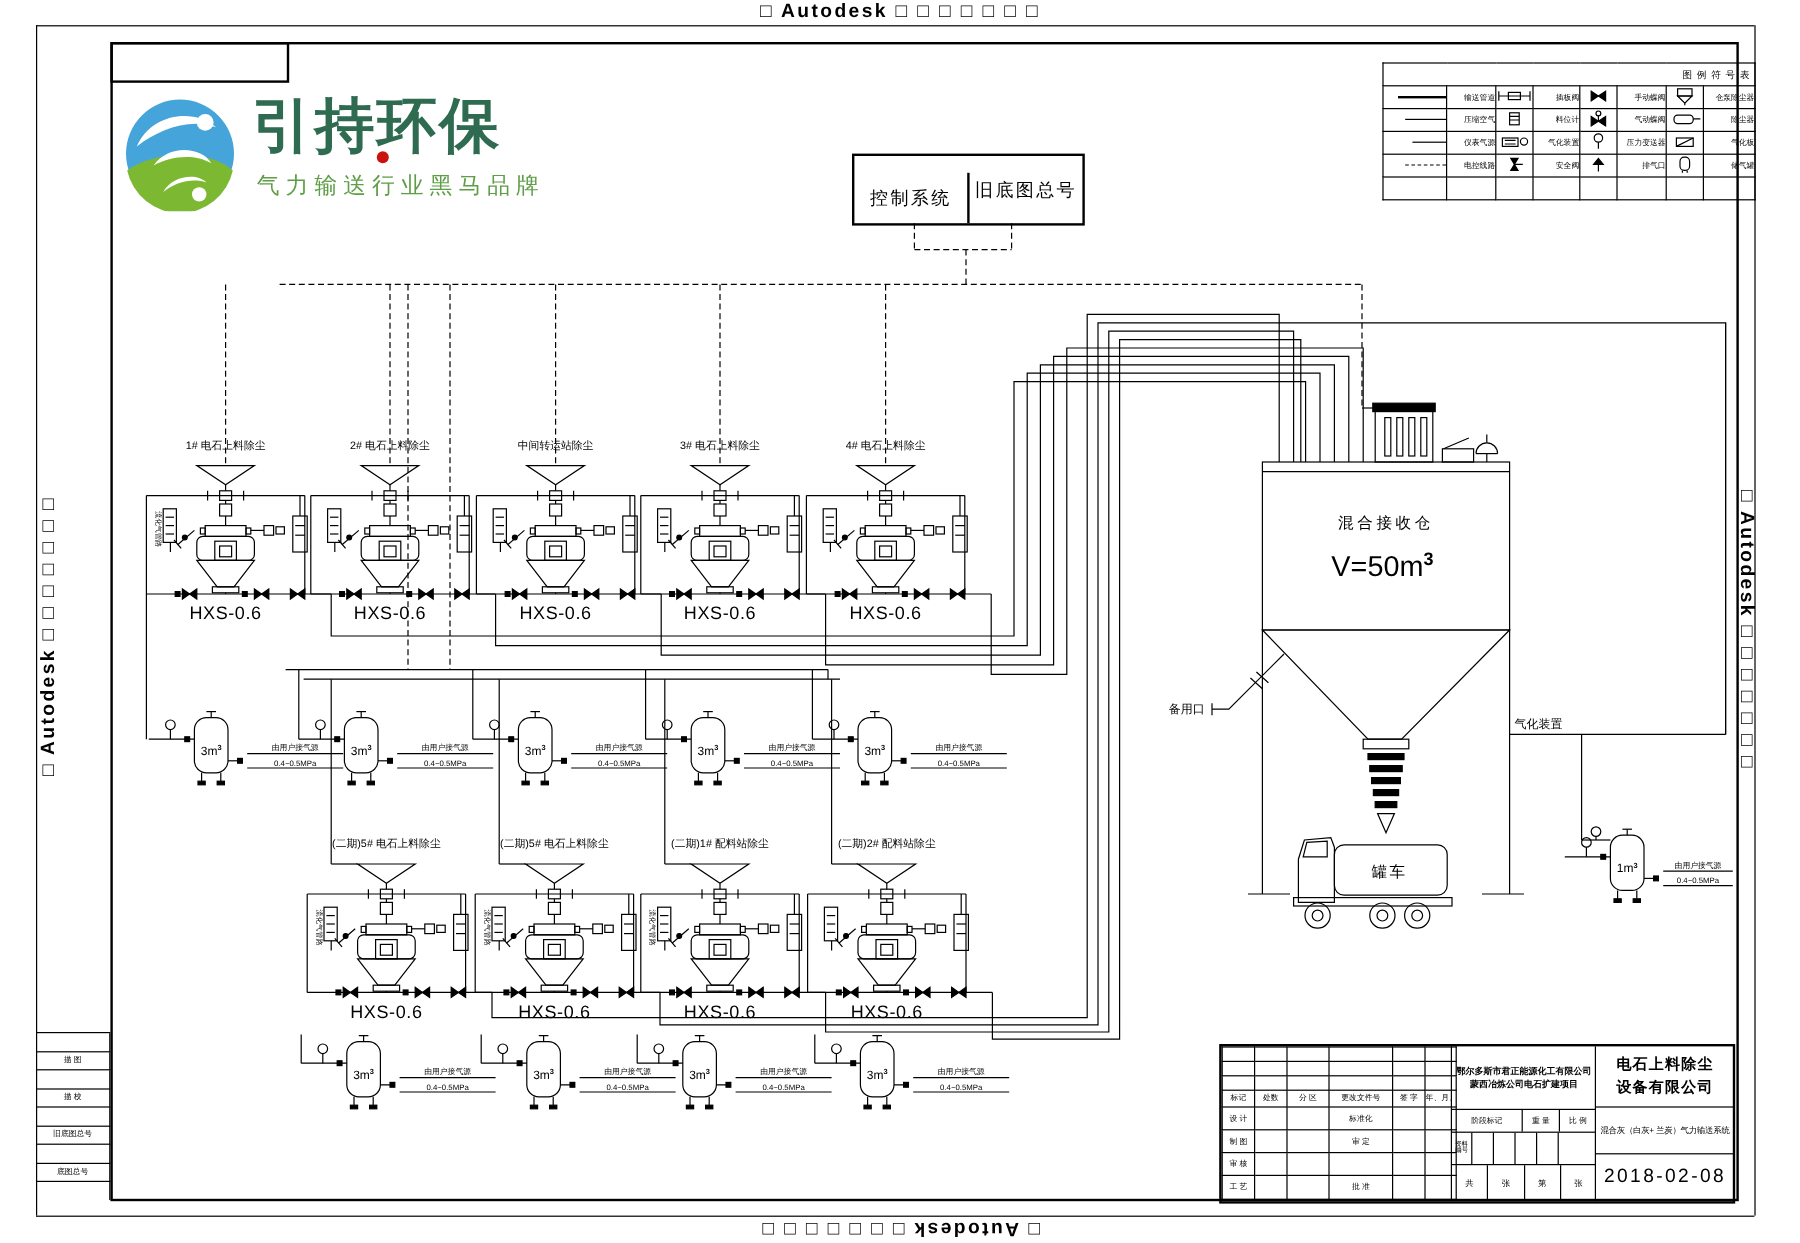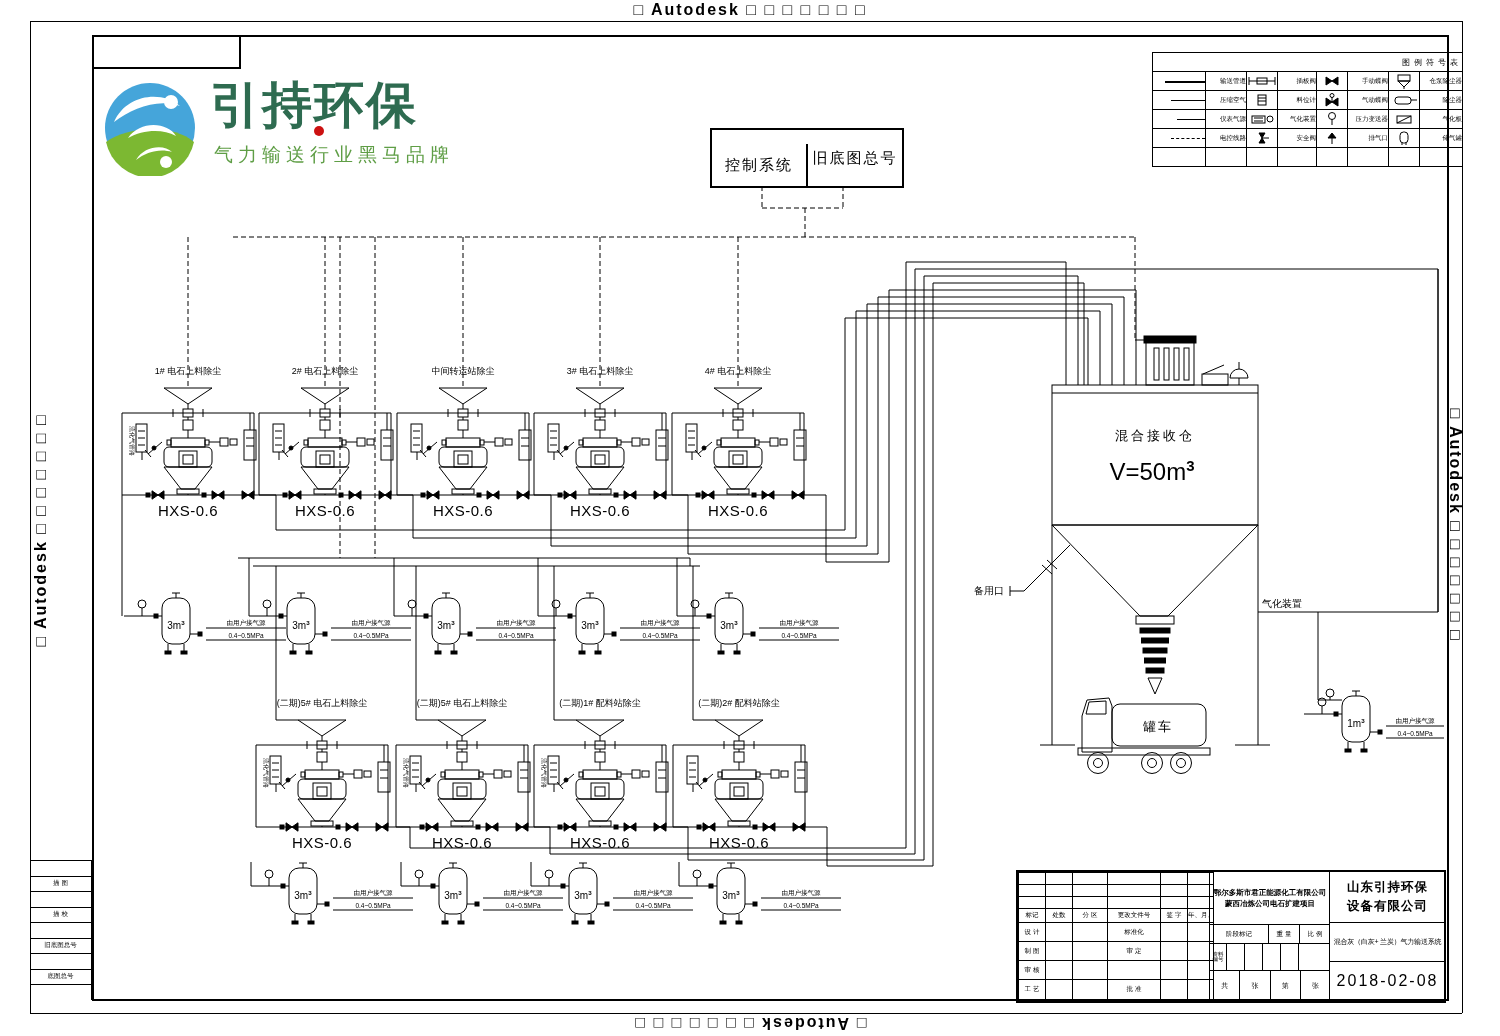--- a/index.html
+++ b/index.html
@@ -1005,21 +1005,21 @@
       </div>
       <div class="tb-sheet">
         <div>共</div>
         <div>张</div>
         <div>第</div>
         <div style="border-right:none">张</div>
       </div>
     </div>
     <div class="tb-right">
       <div class="tb-co">
-        <span>山东引持环保</span>
+        <span>电石上料除尘</span>
         <span>设备有限公司</span>
       </div>
       <div class="tb-title">混合灰（白灰+ 兰炭）气力输送系统</div>
       <div class="tb-date">2018-02-08</div>
     </div>
   </div>
 
   <div class="ct">
     <div></div>
     <div>描 图</div>

